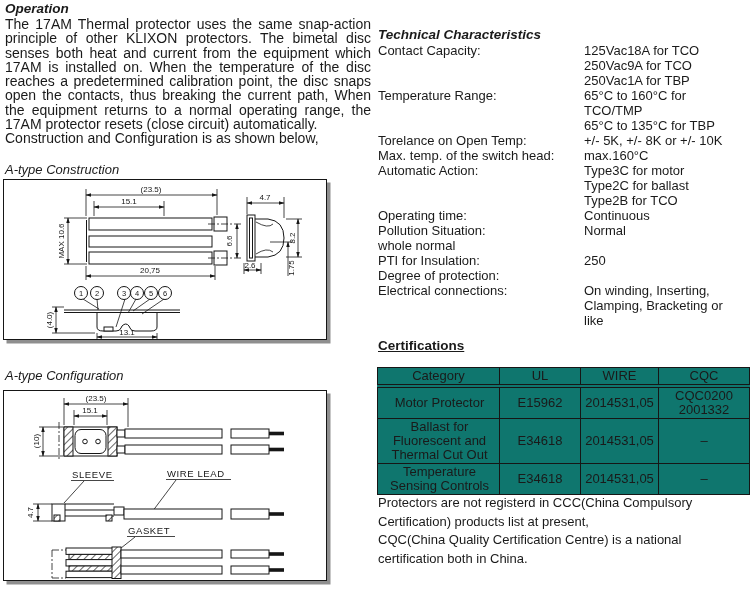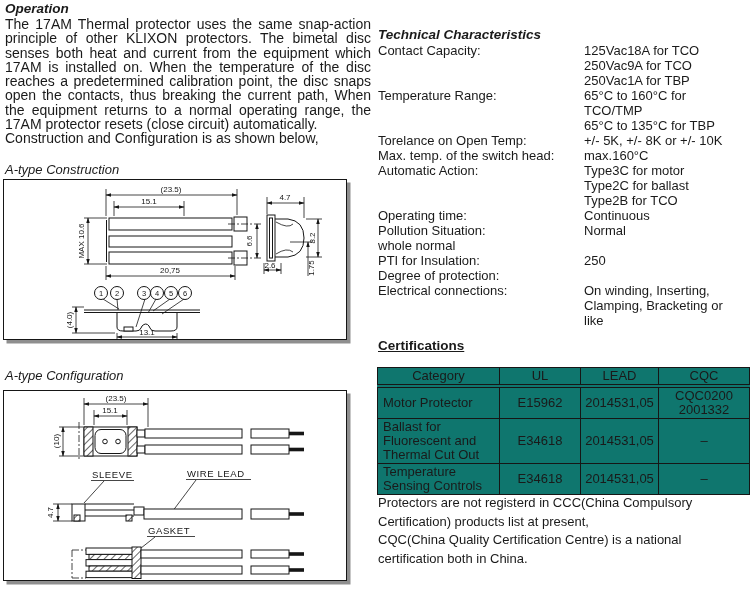--- a/index.html
+++ b/index.html
@@ -9,21 +9,21 @@
   }
   .abs{position:absolute;}
   
   #op-heading{left:5px;top:1px;font-style:italic;font-weight:bold;font-size:13.5px;line-height:16px;}
   #para{left:5px;top:17px;width:366px;font-size:14px;line-height:14.3px;}
   .pline{text-align:justify;}
   .pline.just{text-align-last:justify;}
   .fig-title{font-style:italic;font-size:13px;line-height:15px;}
   #fig1-title{left:5px;top:162px;}
   #fig2-title{left:5px;top:368px;}
-  .fig-box{border:1.5px solid #161616;box-shadow:3.5px 3.5px 0 #8f8f8f;background:#fff;padding-left:20px;}
+  .fig-box{border:1.5px solid #161616;box-shadow:3.5px 3.5px 0 #8f8f8f;background:#fff;}
   #fig1{left:3px;top:179px;width:322px;height:159px;}
   #fig2{left:3px;top:390px;width:322px;height:189px;}
   svg{display:block;}
   .ln{stroke:#161616;stroke-width:1;fill:#ffffff;}
   .ln2{stroke:#161616;stroke-width:1;fill:none;}
   .thin{stroke:#161616;stroke-width:0.8;fill:none;}
   .dd{stroke:#161616;stroke-width:0.8;fill:none;stroke-dasharray:7 2 2 2;}
   .solid{fill:#161616;stroke:none;}
   text{fill:#161616;}
   .dim{font-size:8px;text-anchor:middle;font-family:"Liberation Sans",sans-serif;}
@@ -34,21 +34,21 @@
   #specs{left:378px;top:43px;width:372px;}
   .spec-row{display:flex;height:15px;font-size:13px;line-height:15px;white-space:nowrap;}
   .spec-label{width:206px;flex:none;}
   .spec-value{flex:1;}
   #cert-heading{left:378px;top:338px;font-weight:bold;font-size:13.5px;line-height:16px;text-decoration:underline;}
   #cert-table{left:377px;top:367px;width:372px;border-collapse:collapse;table-layout:fixed;font-size:13px;background:#0f766e;}
   #cert-table th,#cert-table td{border:1.5px solid #161616;line-height:14px;padding:1px 3px;font-weight:normal;}
   #cert-table th{text-align:center;border-bottom:4px double #161616;}
   #cert-table td{vertical-align:middle;white-space:pre-line;}
   #cert-table td.c{text-align:center;}
-  #cert-table td.cat{text-align:left;padding-left:5px;}
+  #cert-table td.cat{text-align:center;padding-left:5px;}
   #notes{left:378px;top:494px;width:374px;font-size:13px;line-height:18.5px;}
 </style>
 </head>
 <body>
 
 <div class="abs" id="op-heading">Operation</div>
 <div class="abs" id="para">
     <div class="pline just">The 17AM Thermal protector uses the same snap-action</div>
     <div class="pline just">principle of other KLIXON protectors. The bimetal disc</div>
     <div class="pline just">senses both heat and current from the equipment which</div>
@@ -370,21 +370,21 @@
   <colgroup>
       <col style="width:122px">
       <col style="width:81px">
       <col style="width:78px">
       <col style="width:91px">
     </colgroup>
   <thead>
       <tr id="cert-head-row">
         <th>Category</th>
         <th>UL</th>
-        <th>LEAD</th>
+        <th>WIRE</th>
         <th>CQC</th>
       </tr>
     </thead>
   <tbody id="cert-body">
       <tr>
         <td class="cat">Motor Protector</td>
         <td class="c">E15962</td>
         <td class="c">2014531,05</td>
         <td class="c">CQC0200
 2001332</td>

